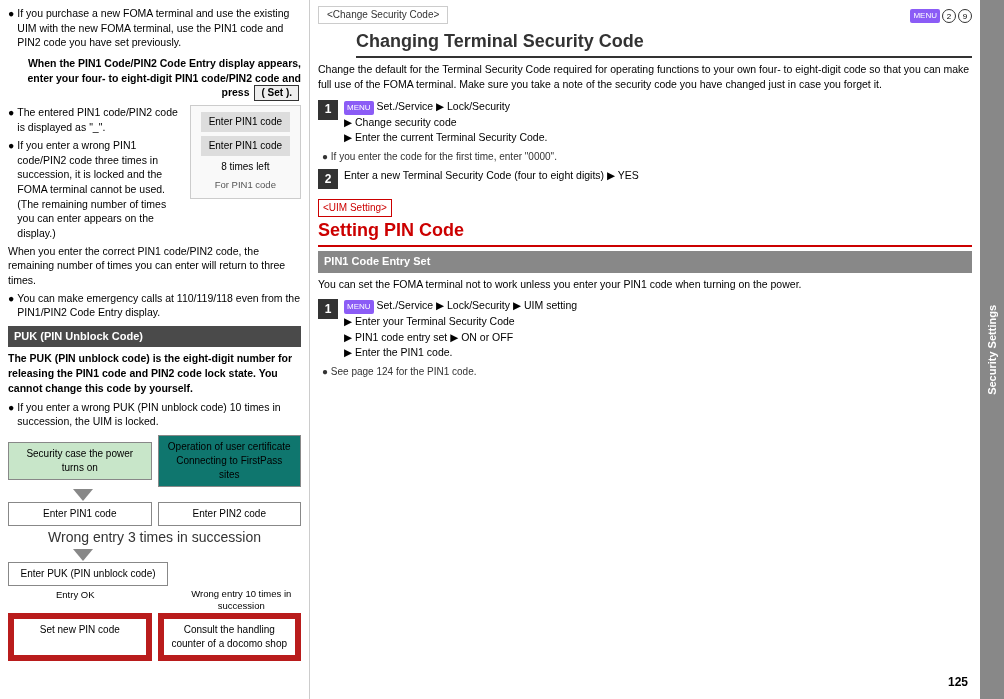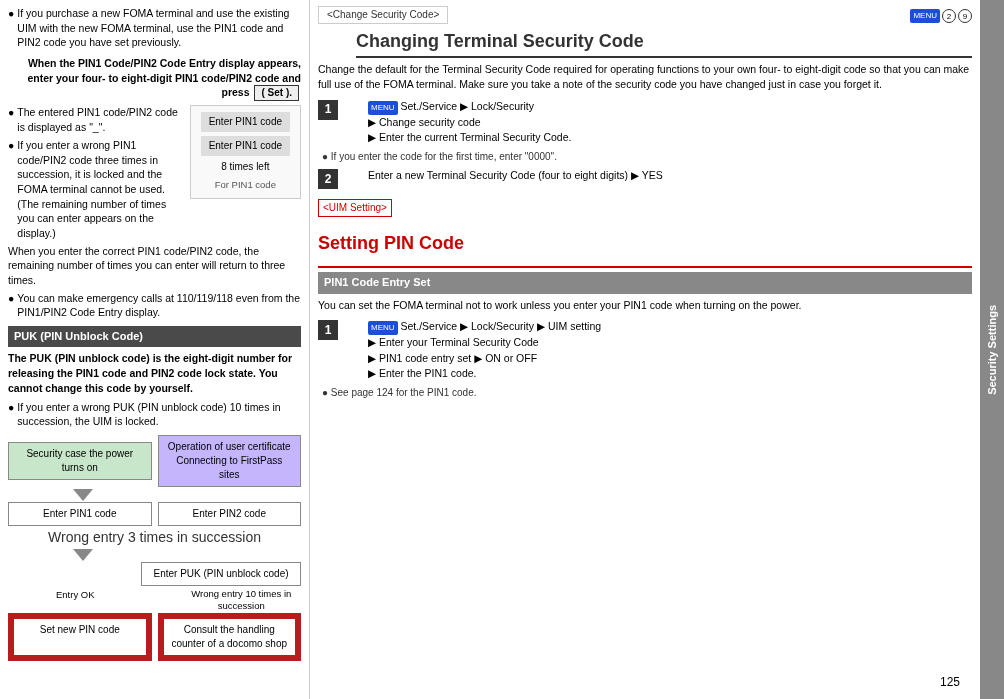--- a/index.html
+++ b/index.html
@@ -62,21 +62,21 @@
       gap: 6px;
       margin-bottom: 2px;
       align-items: center;
     }
 
     .flow-box {
       border: 1px solid #888;
       padding: 4px 8px;
       font-size: 10px;
       text-align: center;
-      background: #c4b5fd;
+      background: #0f766e;
       flex: 1;
     }
 
     .flow-box.green-bg {
       background: #c8e6c9;
     }
 
     .flow-arrow-down {
       display: flex;
       justify-content: flex-start;
@@ -109,21 +109,21 @@
       border: 1px solid #888;
       padding: 4px 6px;
       font-size: 10px;
       text-align: center;
       background: #fff;
       flex: 1;
     }
 
     .puk-box-row {
       display: flex;
-      justify-content: flex-end;
+      justify-content: flex-start;
       margin-bottom: 2px;
     }
 
     .puk-box {
       border: 1px solid #888;
       padding: 4px 10px;
       font-size: 10px;
       text-align: center;
       background: #fff;
       min-width: 160px;
@@ -216,21 +216,20 @@
       display: flex;
       align-items: center;
       justify-content: center;
       flex-shrink: 0;
       margin-top: 1px;
     }
 
     .step-content {
       font-size: 10.5px;
       line-height: 1.5;
-      margin-left: 24px;
     }
 
     .step-note {
       font-size: 10px;
       color: #333;
       margin-left: 4px;
       margin-bottom: 4px;
     }
 
     .subsection-header {
@@ -246,38 +245,38 @@
     .second-section {
       margin-top: 10px;
     }
 
     .section-tag2 {
       font-size: 10px;
       color: #c00;
       border: 1px solid #c00;
       display: inline-block;
       padding: 1px 4px;
-      margin-bottom: 14px;
+      margin-bottom: 1px;
     }
 
     .section-title2 {
       font-size: 18px;
       font-weight: bold;
       color: #c00;
       margin-bottom: 4px;
       border-bottom: 2px solid #c00;
-      padding-bottom: 10px;
+      padding-bottom: 2px;
     }
 
     .page-number {
       position: absolute;
       bottom: 8px;
-      right: 20px;
+      right: 12px;
       font-size: 12px;
-      font-weight: normal;
+      font-weight: bold;
     }
 
     
     .right-tab {
       width: 24px;
       background: #888;
       display: flex;
       align-items: center;
       justify-content: center;
       flex-shrink: 0;
@@ -287,21 +286,21 @@
       color: #fff;
       font-size: 11px;
       font-weight: bold;
       writing-mode: vertical-rl;
       transform: rotate(180deg);
       white-space: nowrap;
     }
 
     .menu-box {
       display: inline-block;
-      background: #1d4ed8;
+      background: #8b5cf6;
       color: #fff;
       font-size: 8px;
       padding: 1px 3px;
       border-radius: 2px;
     }
 
     .num-badge {
       display: inline-block;
       border: 1px solid #333;
       border-radius: 50%;

